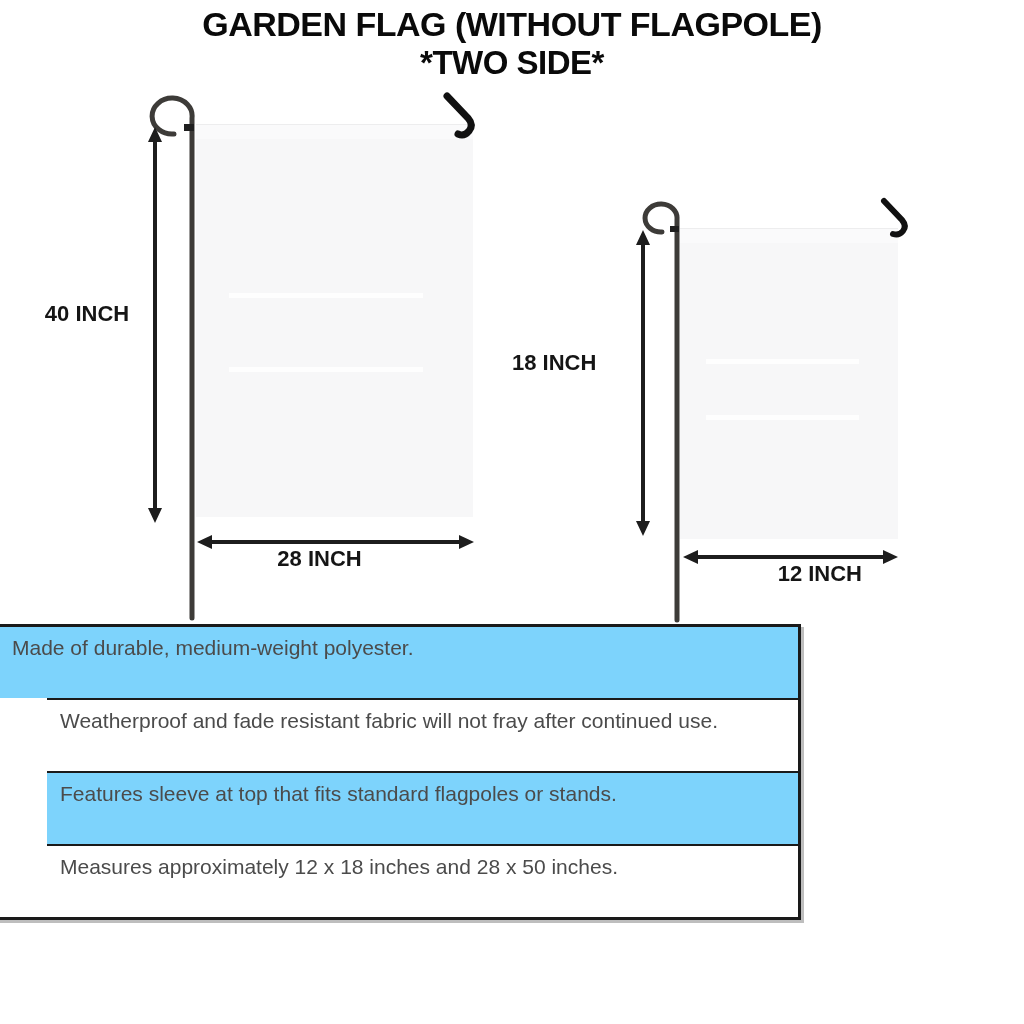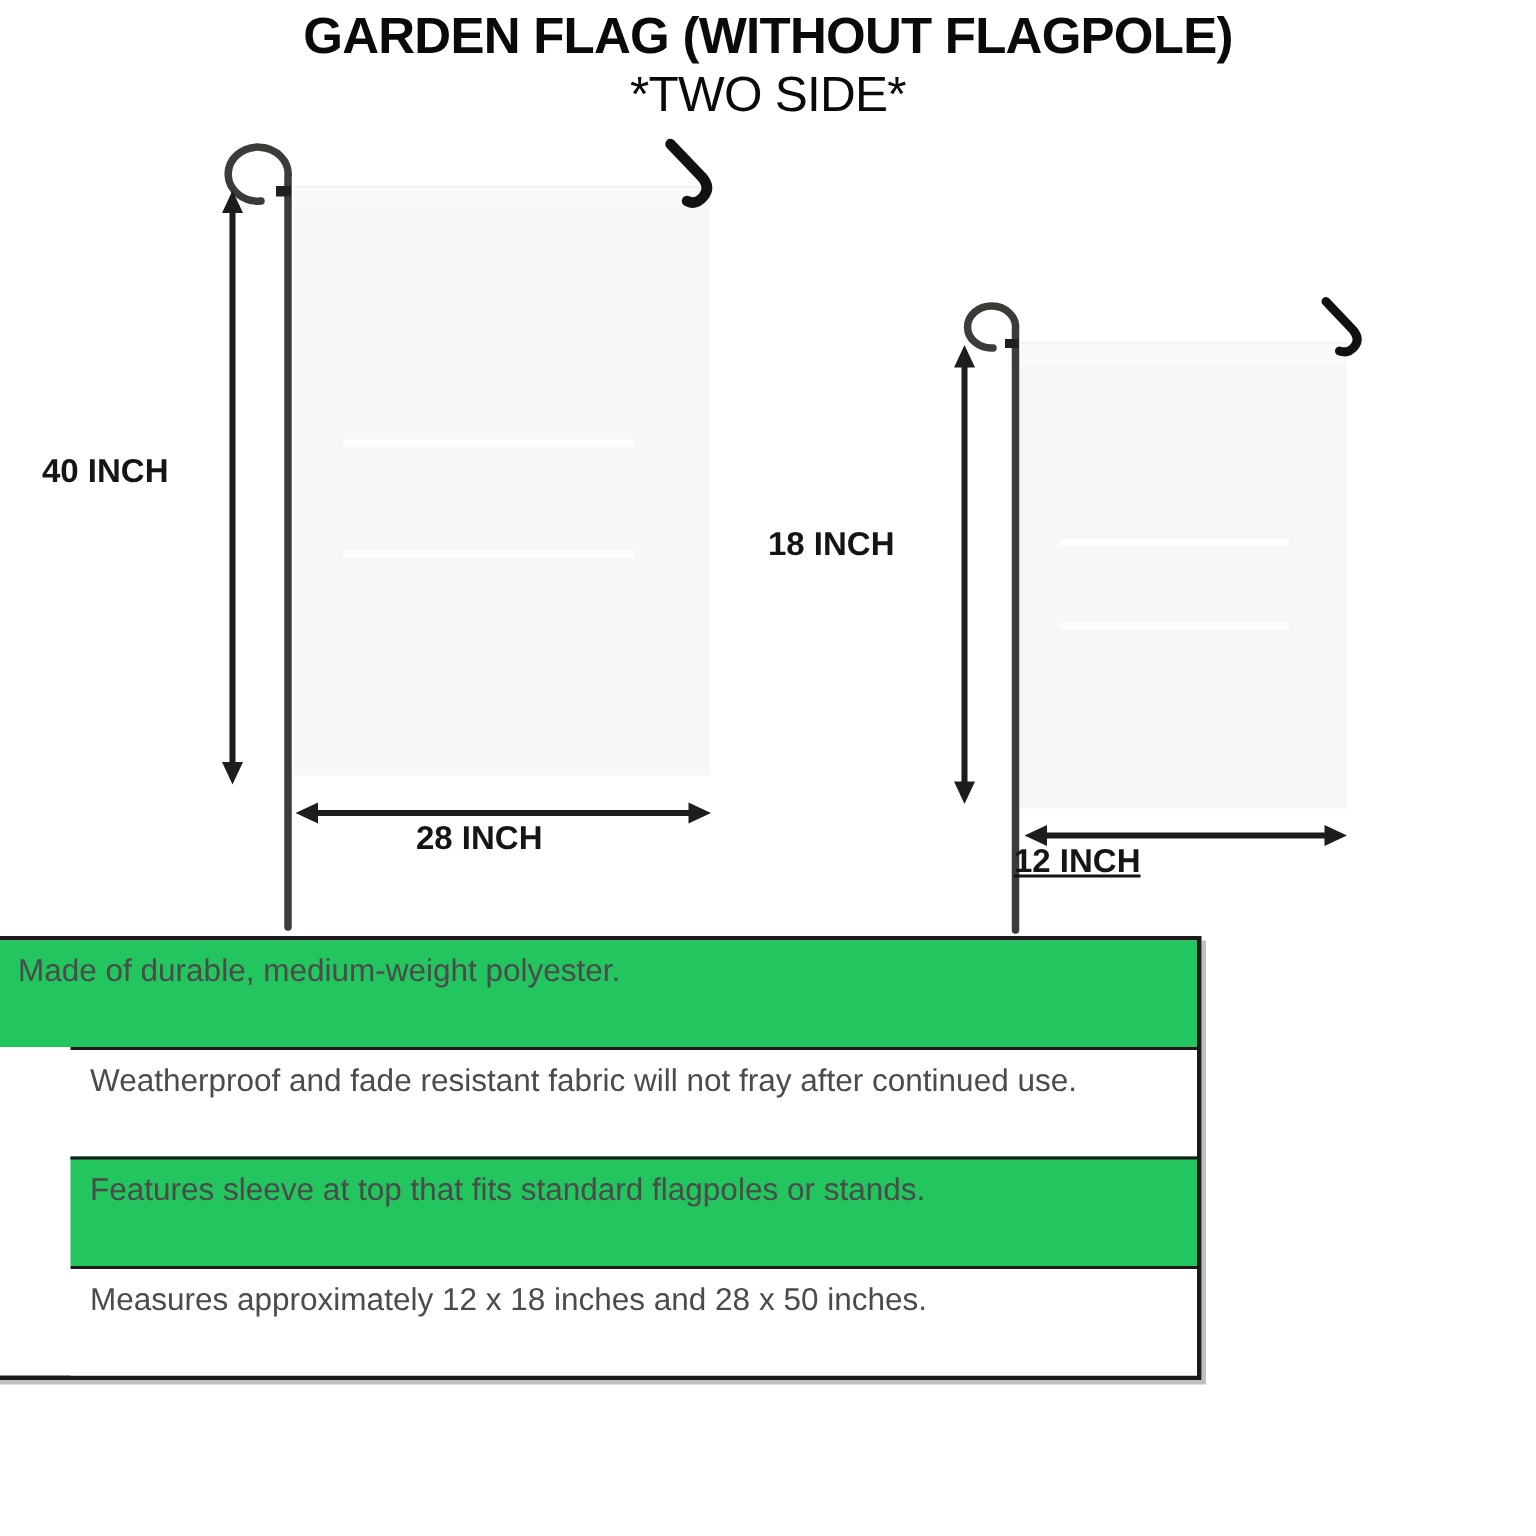--- a/index.html
+++ b/index.html
@@ -3,48 +3,48 @@
 <meta charset="utf-8">
 <style>
   html,body{margin:0;padding:0;background:#ffffff;}
   body{width:1024px;height:1024px;position:relative;overflow:hidden;
        font-family:"Liberation Sans","DejaVu Sans",sans-serif;}
   .canvas{position:absolute;inset:0;background:#ffffff;}
 
   
   .title-wrap{position:absolute;top:4px;left:0;width:100%;text-align:center;color:#0a0a0a;}
   .title-line1{font-size:34px;font-weight:800;letter-spacing:-0.5px;line-height:40px;margin:0;}
-  .title-line2{font-size:33px;font-weight:400;letter-spacing:-0.5px;line-height:38px;margin:0;}
+  .title-line2{font-size:33px;font-weight:700;letter-spacing:-0.5px;line-height:38px;margin:0;}
 
   
   .flag-cloth{position:absolute;background:#f7f7f8;border-top:1px solid #ededee;}
   .flag-cloth .sleeve{position:absolute;top:0;left:0;right:0;height:14px;background:#fafafb;}
   .flag-cloth .streak{position:absolute;left:12%;right:18%;height:5px;background:rgba(255,255,255,0.85);}
   .cloth-large{left:196px;top:124px;width:277px;height:392px;}
   .cloth-small{left:680px;top:228px;width:218px;height:310px;}
 
   
   .dim-label{position:absolute;font-weight:700;font-size:22px;color:#151515;letter-spacing:0;}
-  .lbl-40{left:28px;top:301px;width:118px;text-align:left;}
+  .lbl-40{left:28px;top:301px;width:118px;text-align:center;}
   .lbl-28{left:181px;top:546px;width:277px;text-align:center;}
   .lbl-18{left:512px;top:350px;width:118px;text-align:left;}
-  .lbl-12{left:676px;top:561px;width:217px;text-align:left;text-decoration:underline;}
+  .lbl-12{left:645px;top:561px;width:217px;text-align:right;}
 
   svg.linework{position:absolute;pointer-events:none;}
   .svg-large{left:100px;top:85px;}
   .svg-small{left:560px;top:190px;}
 
   
   .features-table{position:absolute;left:-4px;top:624px;width:805px;height:296px;
       border:3px solid #1a1a1a;box-sizing:border-box;display:flex;flex-direction:column;
       background:#ffffff;box-shadow:3px 3px 0 rgba(70,70,70,0.35);}
   .feature-row{flex:1;padding:8px 14px 0 13px;font-size:21px;color:#4b4b4b;
       box-sizing:border-box;line-height:26px;}
   .feature-row + .feature-row{border-top:2px solid #1a1a1a;margin-left:48px;}
-  .row-gray{background:#22c55e;}
+  .row-gray{background:#7dd3fc;}
   .row-white{background:#ffffff;}
 </style>
 </head>
 <body>
 
 <div class="canvas">
 
   <div class="title-wrap">
     <div class="title-line1">GARDEN FLAG (WITHOUT FLAGPOLE)</div>
     <div class="title-line2">*TWO SIDE*</div>

